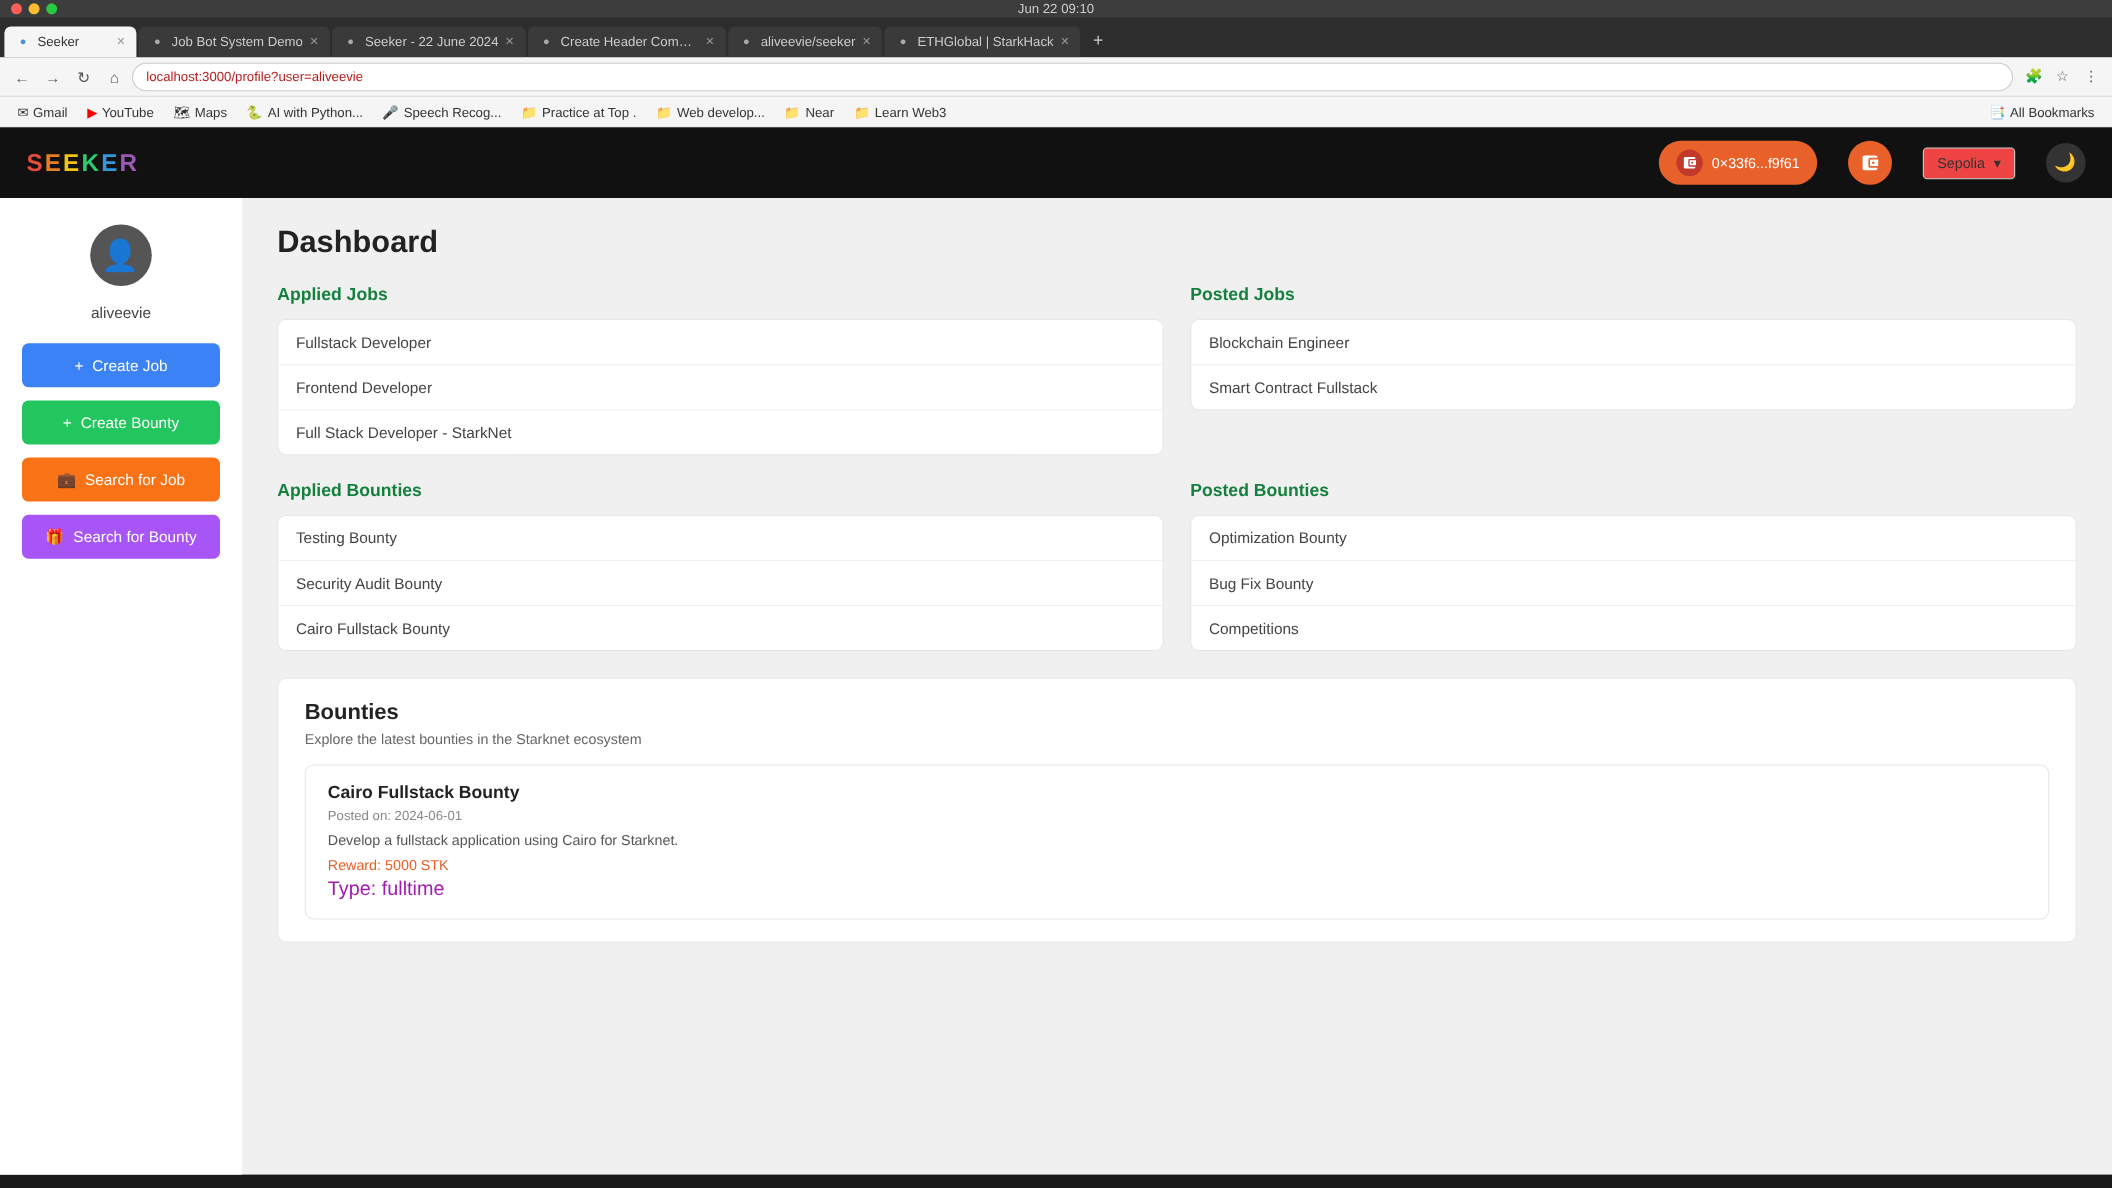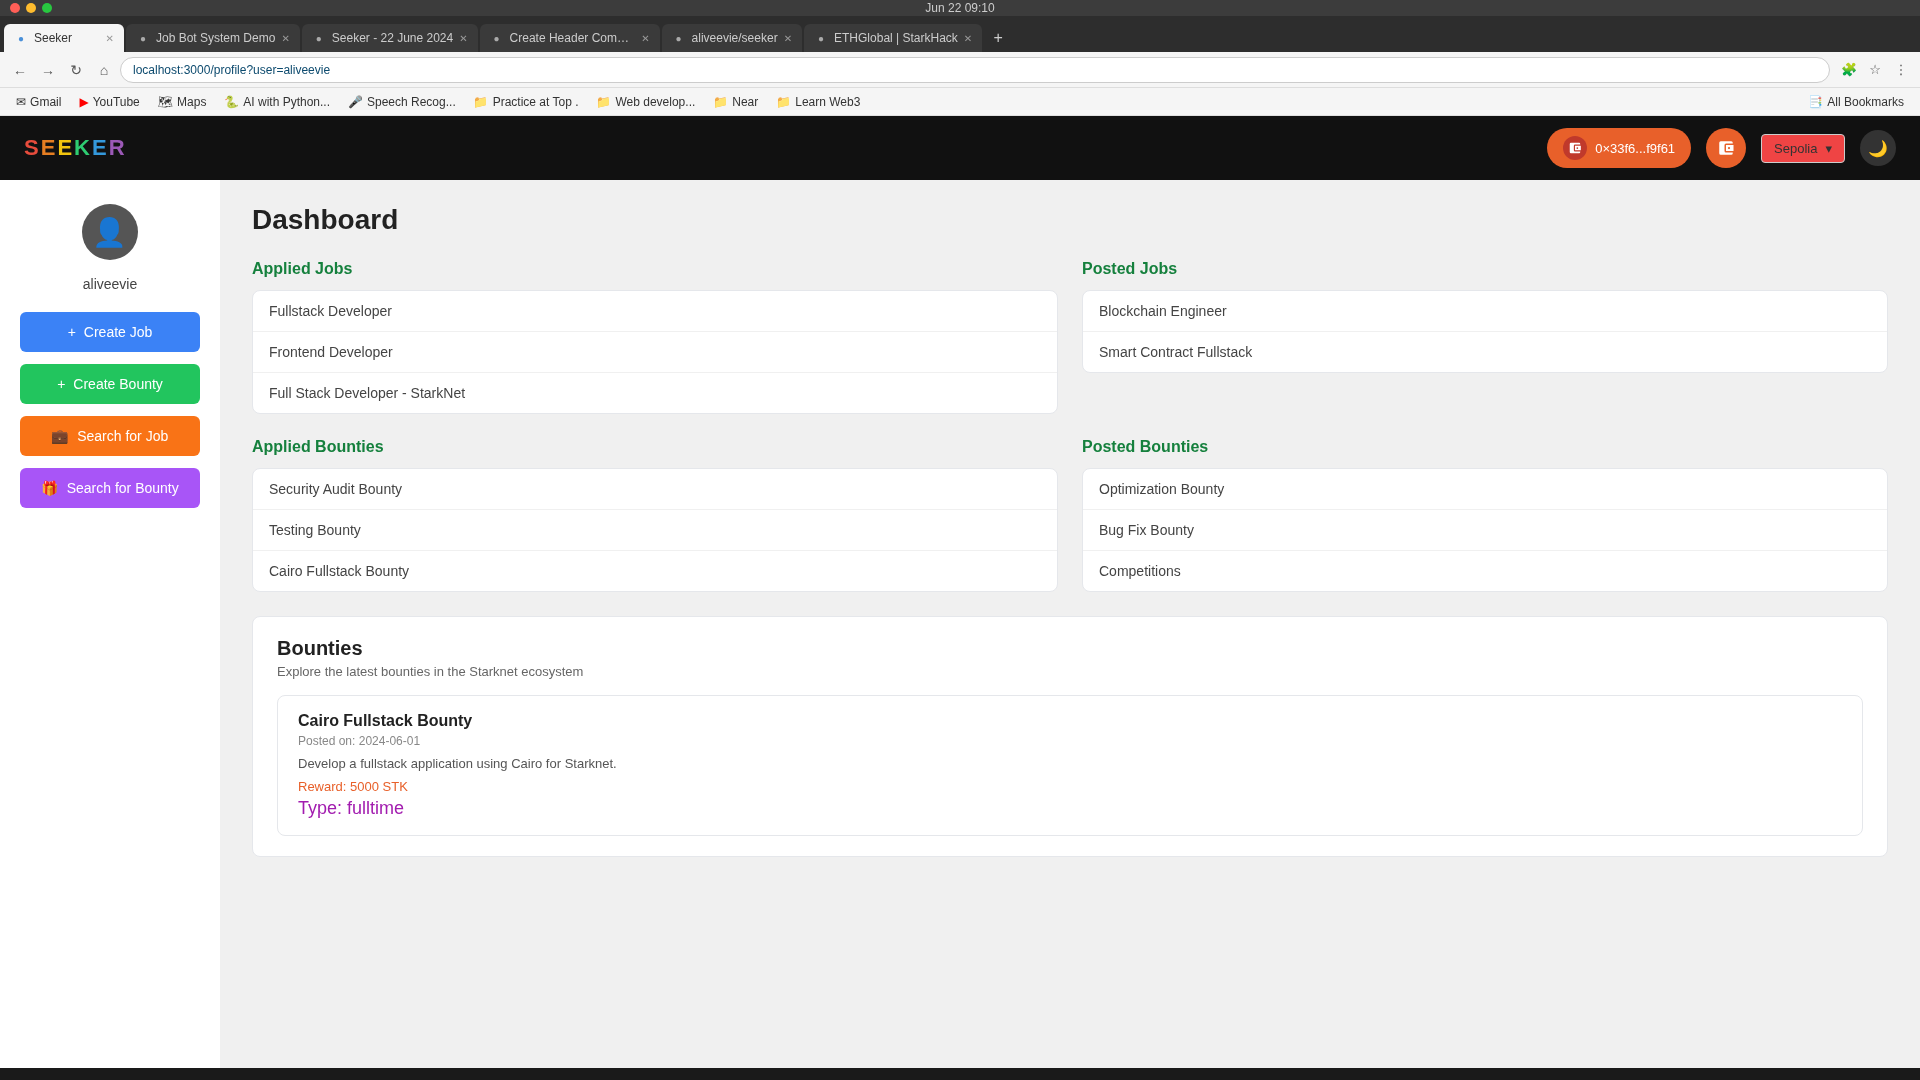--- a/index.html
+++ b/index.html
@@ -18,42 +18,42 @@
     .tabs-bar { background: #2d2d2d; display: flex; align-items: flex-end; height: 36px; padding-left: 4px; overflow: hidden; }
     .tab { display: flex; align-items: center; height: 28px; padding: 0 10px; border-radius: 6px 6px 0 0; font-size: 12px; color: #ccc; background: #3a3a3a; margin-right: 2px; gap: 6px; min-width: 120px; max-width: 180px; cursor: pointer; position: relative; }
     .tab.active { background: #f5f5f5; color: #333; }
     .tab-favicon { width: 14px; height: 14px; border-radius: 2px; display: flex; align-items: center; justify-content: center; font-size: 10px; }
     .tab-label { flex: 1; overflow: hidden; text-overflow: ellipsis; white-space: nowrap; }
     .tab-close { font-size: 10px; color: #999; cursor: pointer; }
     .tab-new { display: flex; align-items: center; justify-content: center; width: 28px; height: 28px; color: #ccc; font-size: 16px; cursor: pointer; }
 
     .nav-bar { background: #f5f5f5; height: 36px; display: flex; align-items: center; padding: 0 8px; gap: 4px; border-bottom: 1px solid #ddd; }
     .nav-btn { width: 24px; height: 24px; display: flex; align-items: center; justify-content: center; border-radius: 50%; cursor: pointer; color: #555; font-size: 14px; }
-    .address-bar { flex: 1; height: 26px; background: #fff; border: 1px solid #ccc; border-radius: 13px; display: flex; align-items: center; padding: 0 12px; font-size: 12px; color: #0c4a6e; }
+    .address-bar { flex: 1; height: 26px; background: #fff; border: 1px solid #ccc; border-radius: 13px; display: flex; align-items: center; padding: 0 12px; font-size: 12px; color: #b91c1c; }
     .nav-icons { display: flex; align-items: center; gap: 4px; margin-left: 4px; }
     .nav-icon { width: 22px; height: 22px; display: flex; align-items: center; justify-content: center; font-size: 13px; color: #555; cursor: pointer; }
 
     .bookmarks-bar { background: #f5f5f5; height: 28px; display: flex; align-items: center; padding: 0 8px; gap: 2px; border-bottom: 1px solid #e0e0e0; font-size: 12px; }
     .bookmark-item { display: flex; align-items: center; gap: 4px; padding: 2px 8px; border-radius: 4px; cursor: pointer; color: #333; white-space: nowrap; }
 
     
     .app-wrapper { background: #1a1a1a; min-height: calc(1080px - 28px - 36px - 36px - 28px); display: flex; flex-direction: column; }
 
     
     .app-header { background: #111; height: 64px; display: flex; align-items: center; justify-content: space-between; padding: 0 24px; }
     .logo { display: flex; align-items: center; }
     .logo-text { font-size: 22px; font-weight: bold; letter-spacing: 2px; }
     .logo-s { color: #e74c3c; }
     .logo-e1 { color: #e67e22; }
     .logo-e2 { color: #f1c40f; }
     .logo-k { color: #2ecc71; }
     .logo-e3 { color: #3498db; }
     .logo-r { color: #9b59b6; }
 
-    .header-right { display: flex; align-items: center; gap: 15px; }
+    .header-right { display: flex; align-items: center; gap: 28px; }
     .wallet-btn { background: #e8602a; color: white; border: none; border-radius: 20px; padding: 8px 16px; display: flex; align-items: center; gap: 8px; cursor: pointer; font-size: 13px; font-weight: 500; }
     .wallet-icon { width: 24px; height: 24px; background: #c0392b; border-radius: 50%; display: flex; align-items: center; justify-content: center; }
     .wallet-extra-btn { background: #e8602a; color: white; border: none; border-radius: 50%; width: 40px; height: 40px; display: flex; align-items: center; justify-content: center; cursor: pointer; font-size: 14px; }
     .network-select { background: #ef4444; border: 1px solid #ccc; border-radius: 4px; padding: 6px 12px; font-size: 13px; display: flex; align-items: center; gap: 8px; cursor: pointer; }
     .dark-toggle { background: #333; border: none; border-radius: 50%; width: 36px; height: 36px; display: flex; align-items: center; justify-content: center; cursor: pointer; color: #ccc; font-size: 16px; }
 
     
     .main-container { background: #f0f0f0; flex: 1; display: flex; margin: 0 auto; width: 1000px; min-height: 800px; }
 
     
@@ -284,22 +284,22 @@
               <div class="card-item">Blockchain Engineer</div>
               <div class="card-item">Smart Contract Fullstack</div>
             </div>
           </div>
 
           <div>
             <div class="section-header">
               <h2 class="section-title">Applied Bounties</h2>
             </div>
             <div class="card">
+              <div class="card-item">Testing Bounty</div>
               <div class="card-item">Security Audit Bounty</div>
-              <div class="card-item">Testing Bounty</div>
               <div class="card-item">Cairo Fullstack Bounty</div>
             </div>
           </div>
 
           <div>
             <div class="section-header">
               <h2 class="section-title">Posted Bounties</h2>
             </div>
             <div class="card">
               <div class="card-item">Optimization Bounty</div>

